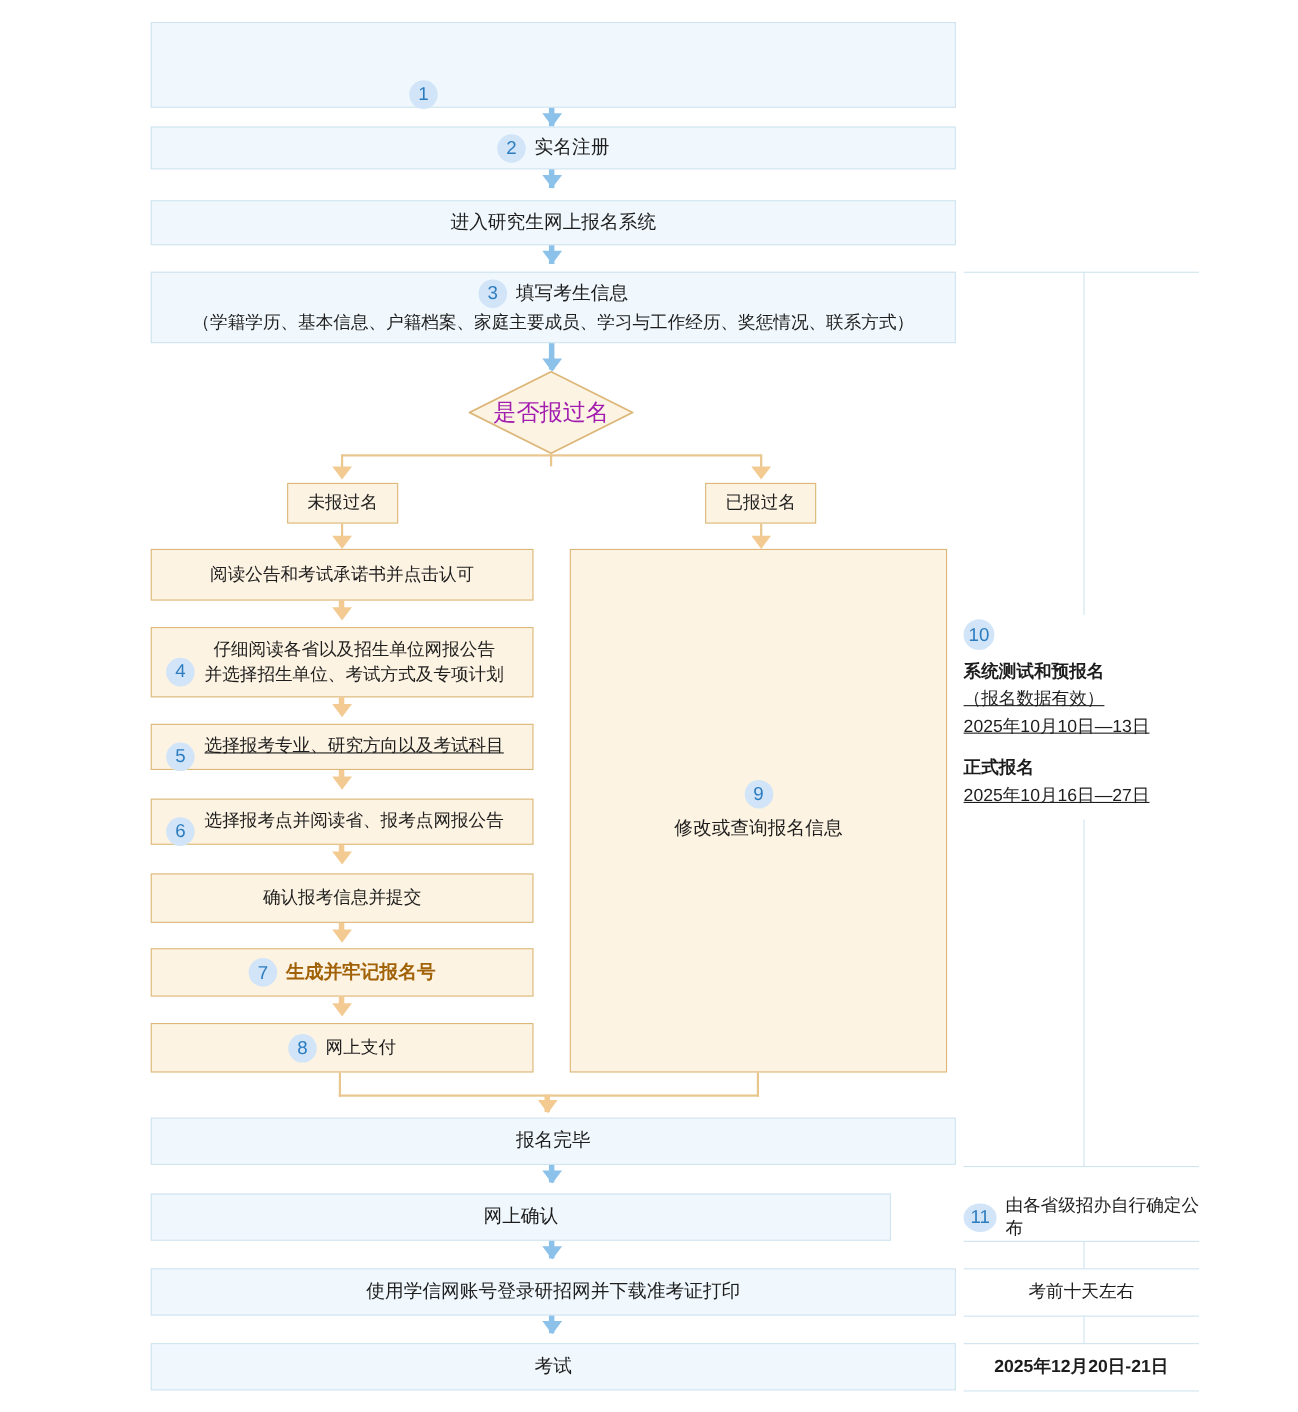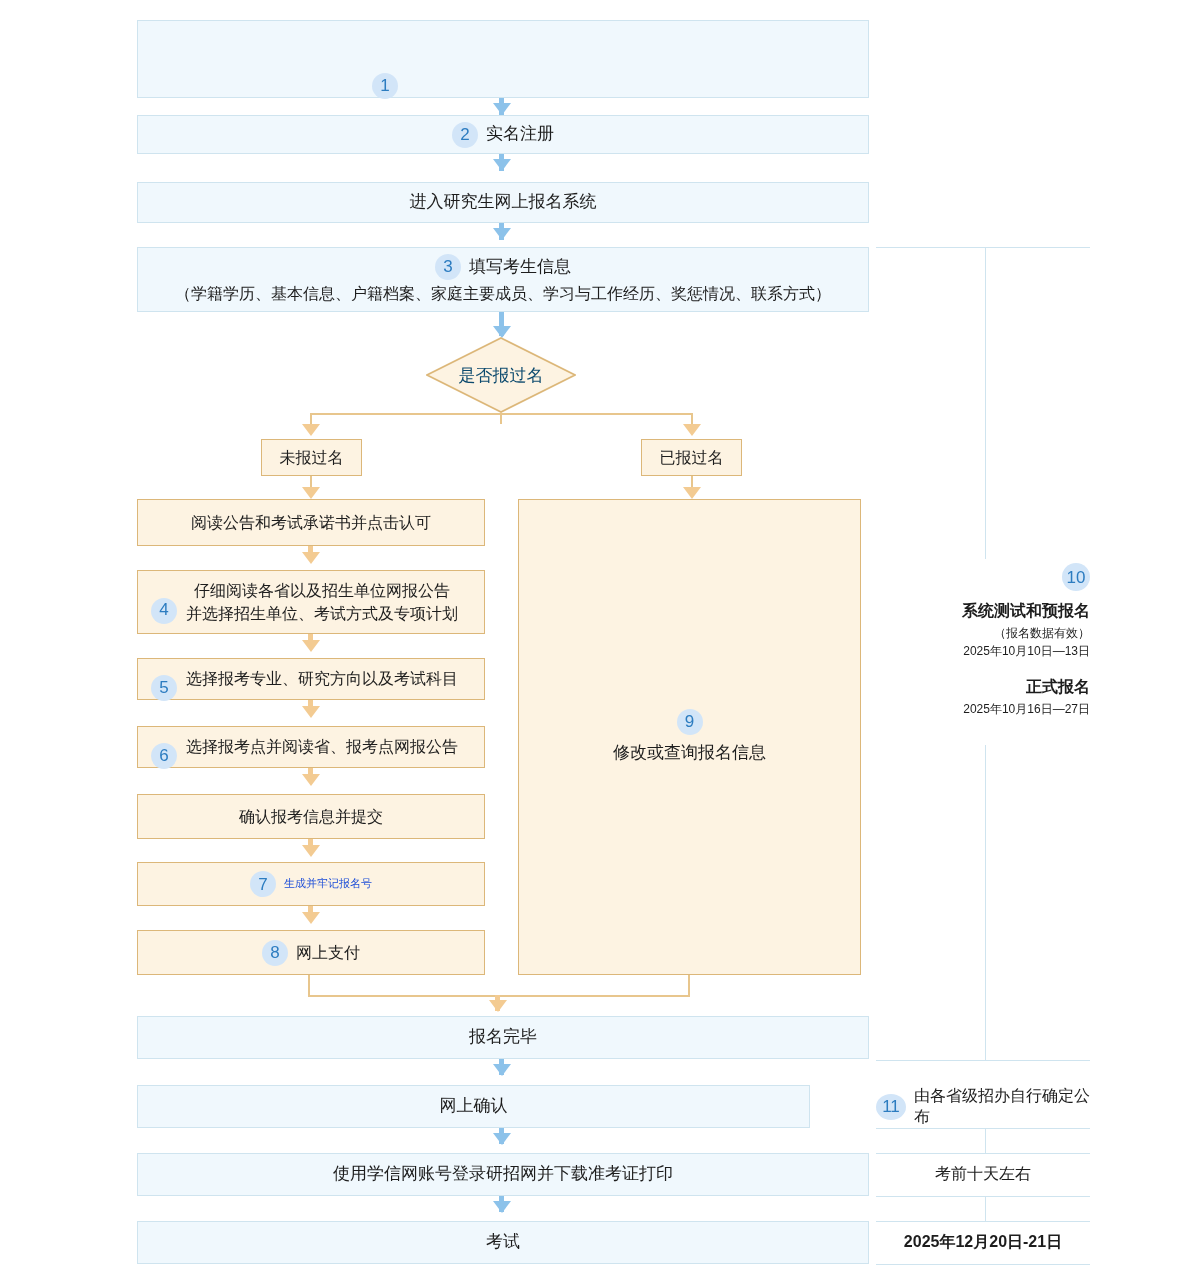--- a/index.html
+++ b/index.html
@@ -41,21 +41,21 @@
   .diamond{
     position:absolute;
     width:150px;height:76px;
   }
   .diamond .shape{
     position:absolute;inset:0;
   }
   .diamond .label{
     position:absolute;inset:0;
     display:flex;align-items:center;justify-content:center;
-    font-size:17px;color:#0c4a6e;
+    font-size:21px;color:#a21caf;
   }
   
   .badge{
     display:inline-flex;
     align-items:center;
     justify-content:center;
     width:26px;height:26px;
     border-radius:50%;
     background:#d2e5f8;
     color:#2c7cc0;
@@ -73,46 +73,46 @@
     position:relative;
     width:100%;
     display:flex;align-items:center;justify-content:center;
   }
   .badge-abs{
     position:absolute;
     display:flex;align-items:center;justify-content:center;
     width:26px;height:26px;border-radius:50%;
     background:#d2e5f8;color:#2c7cc0;font-size:17px;
   }
-  .red{color:#1d4ed8;font-weight:normal;font-size:11px;}
+  .red{color:#a16207;font-weight:bold;font-size:17px;}
   .vline{position:absolute;width:2px;}
   .hline{position:absolute;height:2px;}
   .orange-stroke{background:#e8c68d;}
   .arrow-down{
     position:absolute;
     width:0;height:0;
     border-left:9px solid transparent;
     border-right:9px solid transparent;
   }
   .arrow-blue{border-top:12px solid #8cc2ea;}
   .arrow-orange{border-top:12px solid #f3cb92;}
   .shaft-blue{position:absolute;width:5px;background:#8cc2ea;}
   .shaft-orange{position:absolute;width:5px;background:#f3cb92;}
 
   
   .rule{position:absolute;height:1px;background:#cfe4ef;}
   .vrule{position:absolute;width:1px;background:#cfe4ef;}
   .tl-text{
     position:absolute;
-    text-align:right;
+    text-align:left;
     color:#1d1d1d;
     line-height:1.55;
   }
   .tl-bold{font-weight:bold;font-size:16px;}
-  .tl-norm{font-size:12px;}
+  .tl-norm{font-size:16px;text-decoration:underline;}
   .tl-row{
     position:absolute;
     display:flex;align-items:center;justify-content:center;
     font-size:16px;color:#1d1d1d;
   }
 </style>
 </head>
 <body>
 
 <div id="stage">
@@ -192,21 +192,21 @@
         <div>并选择招生单位、考试方式及专项计划</div>
       </div>
     </div>
   </div>
   <div class="shaft-orange" style="left:308px;top:634px;height:12px;"></div>
   <div class="arrow-down arrow-orange" style="left:302px;top:640px;"></div>
 
   <div class="node orange" style="left:137px;top:658px;width:348px;height:42px;">
     <div class="with-badge-left">
       <div class="badge-abs" style="left:13px;top:8px;">5</div>
-      <span style="padding-left:22px;">选择报考专业、研究方向以及考试科目</span>
+      <span style="padding-left:22px;text-decoration:underline;">选择报考专业、研究方向以及考试科目</span>
     </div>
   </div>
   <div class="shaft-orange" style="left:308px;top:700px;height:12px;"></div>
   <div class="arrow-down arrow-orange" style="left:302px;top:706px;"></div>
 
   <div class="node orange" style="left:137px;top:726px;width:348px;height:42px;">
     <div class="with-badge-left">
       <div class="badge-abs" style="left:13px;top:8px;">6</div>
       <span style="padding-left:22px;">选择报考点并阅读省、报考点网报公告</span>
     </div>

